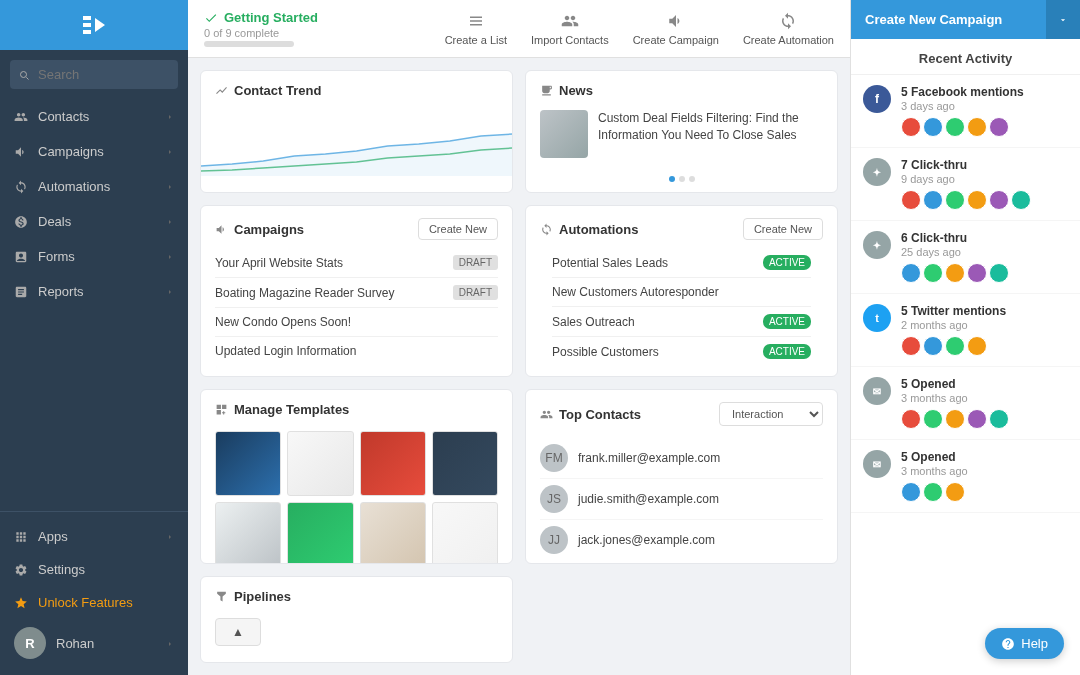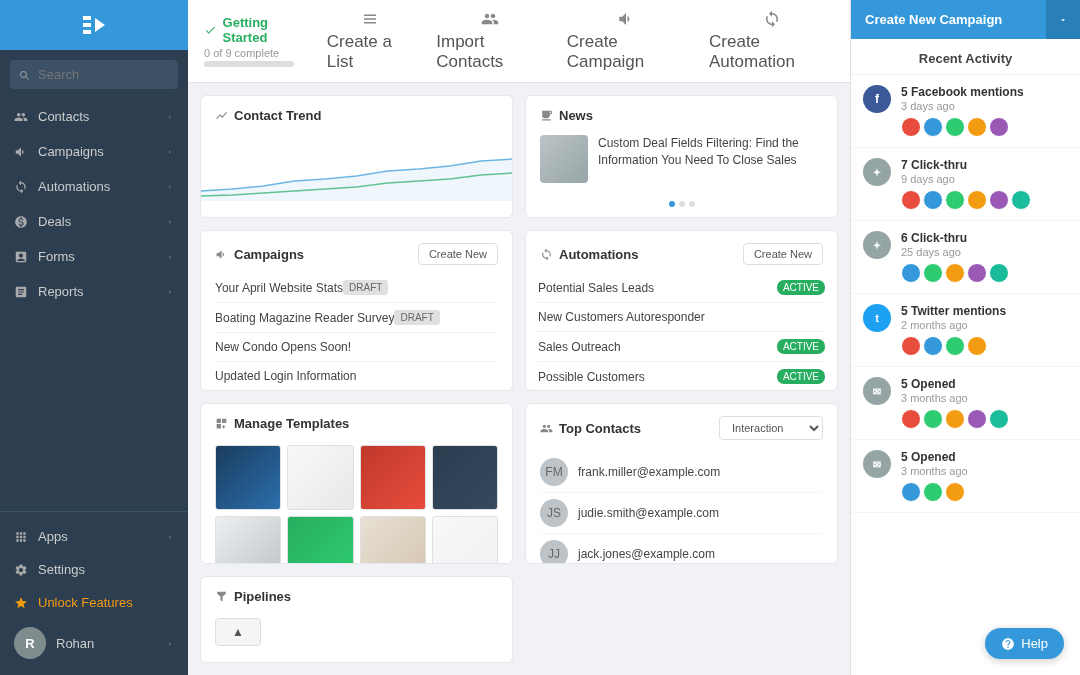--- a/index.html
+++ b/index.html
@@ -79,21 +79,21 @@
       display: flex;
       align-items: center;
       gap: 20px;
       border-bottom: 1px solid #e0e0e0;
       flex-shrink: 0;
     }
     .getting-started { display: flex; align-items: center; gap: 6px; color: #27ae60; font-size: 13px; font-weight: 600; }
     .progress-bar-outer { width: 90px; height: 6px; background: #ddd; border-radius: 3px; margin-top: 2px; }
     .progress-bar-inner { height: 100%; background: #3498db; border-radius: 3px; width: 0%; }
     .topbar-actions { display: flex; align-items: center; gap: 24px; margin-left: auto; }
-    .topbar-action { display: flex; flex-direction: column; align-items: center; gap: 4px; color: #555; font-size: 17px; cursor: pointer; }
+    .topbar-action { display: flex; flex-direction: column; align-items: center; gap: 4px; color: #555; font-size: 11px; cursor: pointer; }
     .topbar-action svg { fill: #888; }
 
     
     #content {
       flex: 1;
       display: grid;
       grid-template-columns: 1fr 1fr;
       gap: 12px;
       padding: 12px;
       overflow-y: auto;
@@ -123,26 +123,26 @@
     .news-card {}
     .news-body { display: flex; gap: 10px; padding: 4px 14px 14px; }
     .news-thumb { width: 40px; height: 40px; border-radius: 50%; background: #e0e0e0; flex-shrink: 0; overflow: hidden; }
     .news-text { font-size: 12px; color: #444; line-height: 1.4; }
     .news-dots { display: flex; gap: 4px; padding: 4px 14px 10px; justify-content: center; }
     .news-dot { width: 6px; height: 6px; border-radius: 50%; background: #ddd; }
     .news-dot.active { background: #3498db; }
 
     
     .campaign-list { padding: 0 14px 10px; }
-    .campaign-item { display: flex; align-items: center; padding: 7px 0; border-bottom: 1px solid #f0f0f0; font-size: 12px; color: #444; cursor: pointer; }
+    .campaign-item { display: flex; align-items: center; justify-content: space-between; padding: 7px 0; border-bottom: 1px solid #f0f0f0; font-size: 12px; color: #444; cursor: pointer; }
     .campaign-item:last-child { border-bottom: none; }
     .draft-badge { background: #e0e0e0; color: #666; font-size: 10px; padding: 2px 6px; border-radius: 3px; }
 
     
-    .automation-list { padding: 0 12px 10px; }
+    .automation-list { padding: 0 26px 10px; }
     .automation-item { display: flex; align-items: center; justify-content: space-between; padding: 7px 0; border-bottom: 1px solid #f0f0f0; font-size: 12px; color: #444; }
     .automation-item:last-child { border-bottom: none; }
     .active-badge { background: #27ae60; color: white; font-size: 10px; padding: 2px 6px; border-radius: 7px; }
 
     
     .create-new-btn {
       background: white;
       border: 1px solid #ddd;
       border-radius: 4px;
       padding: 4px 10px;

